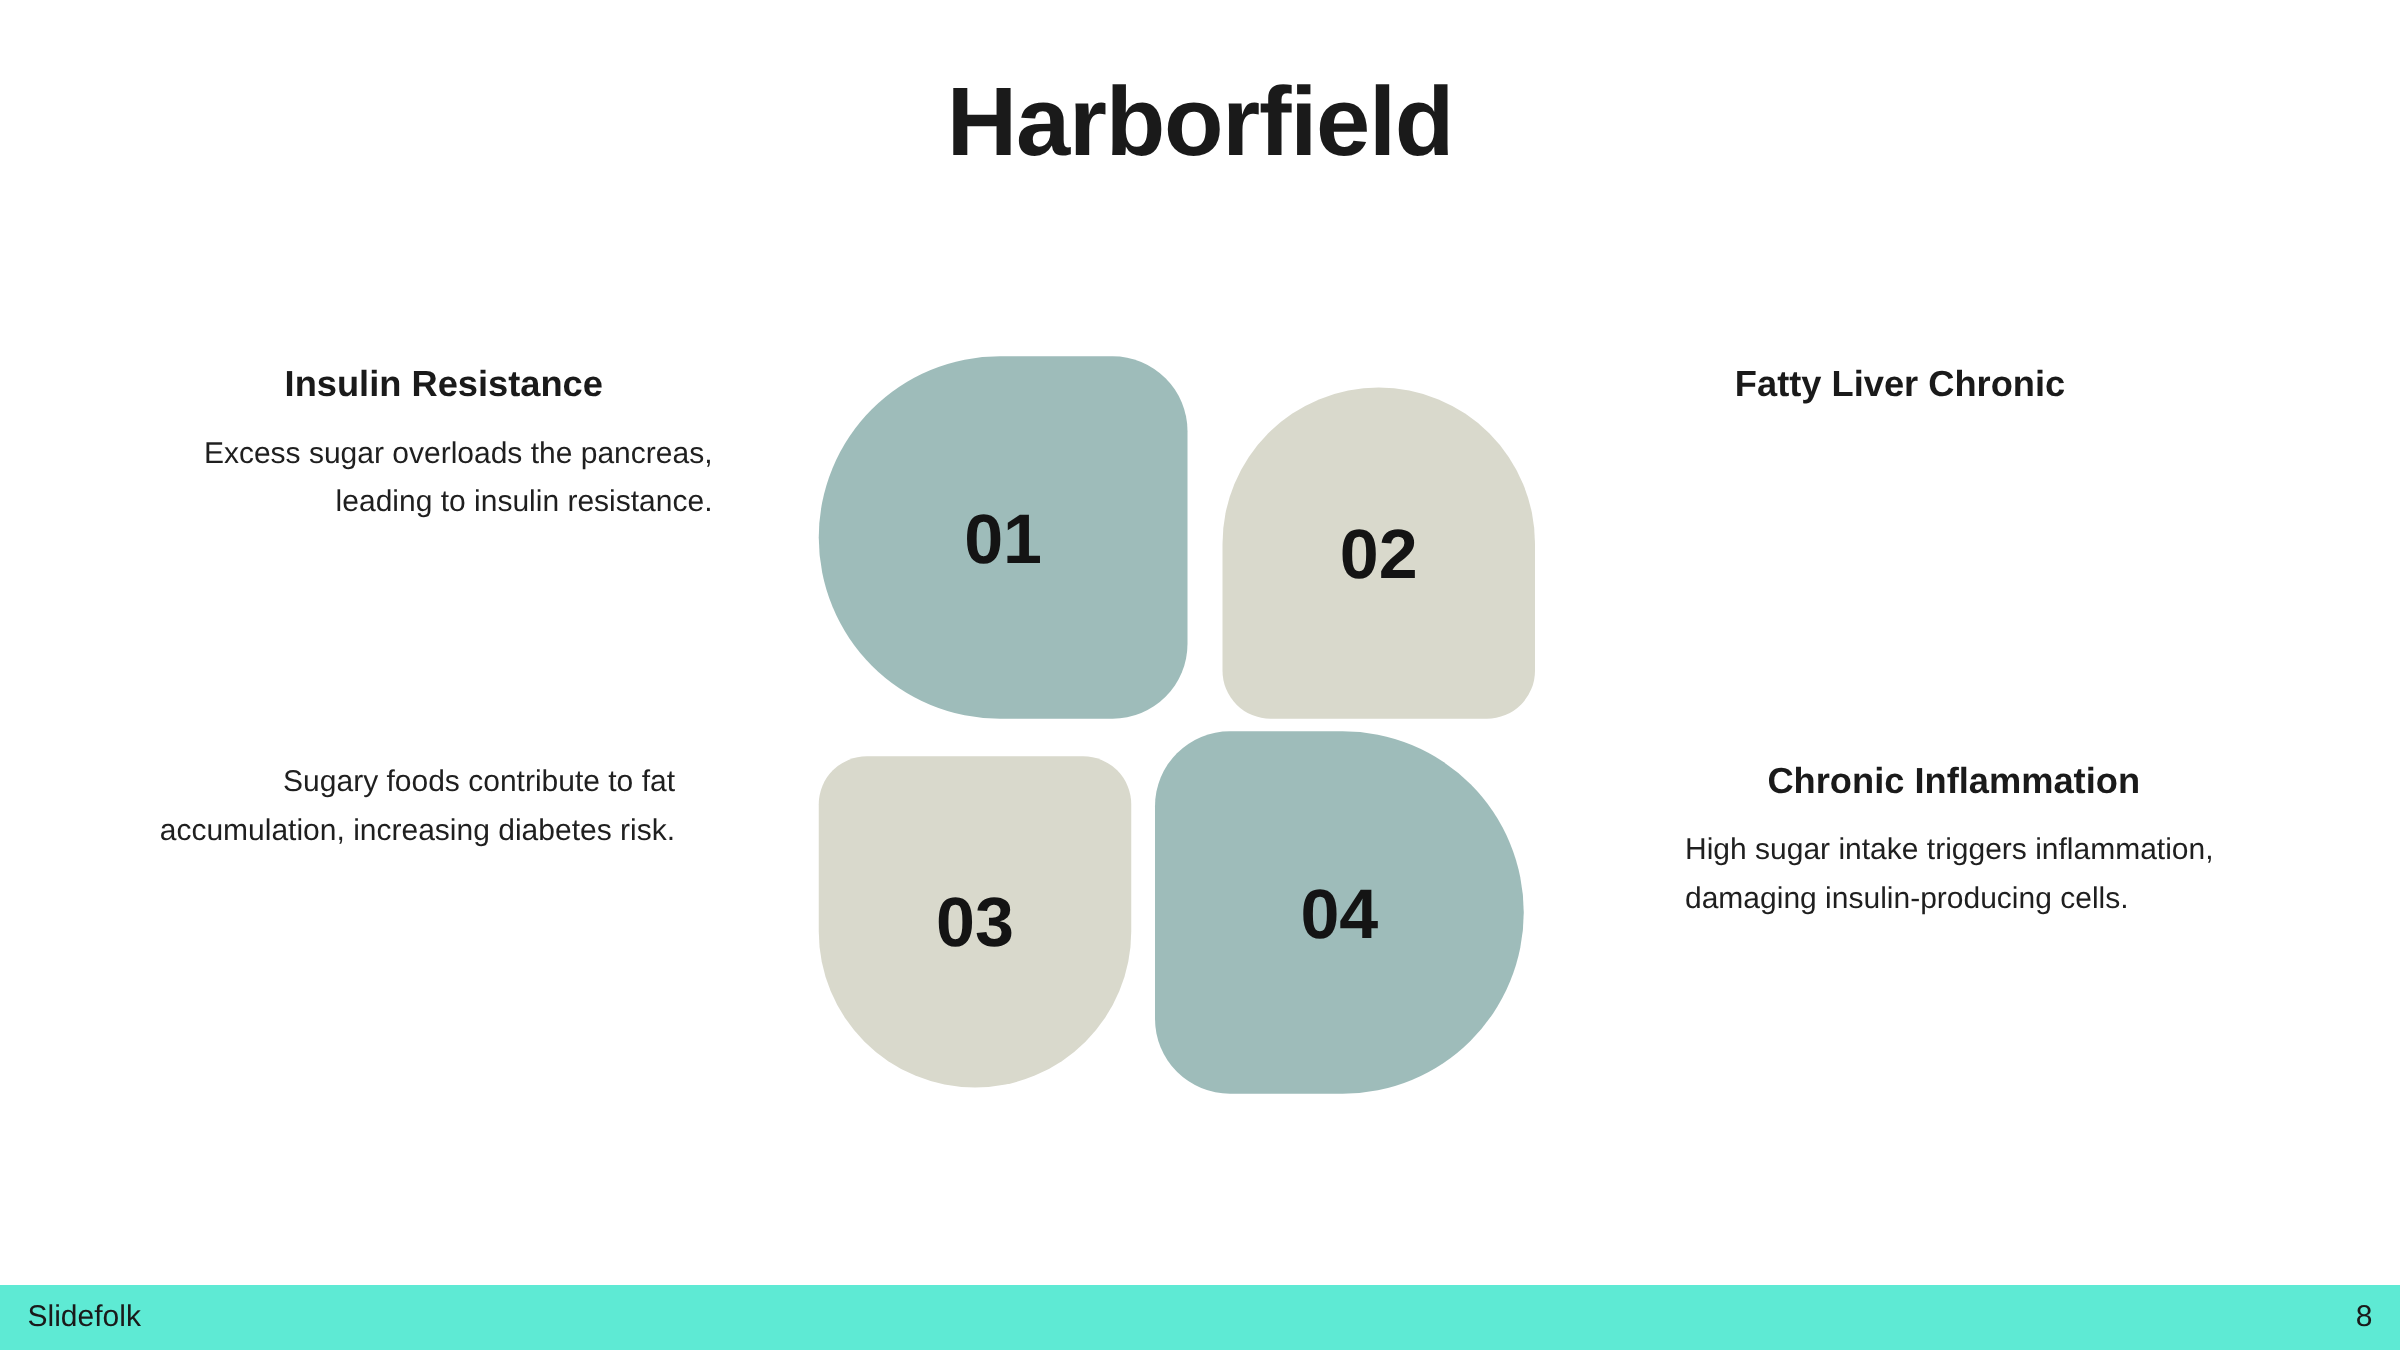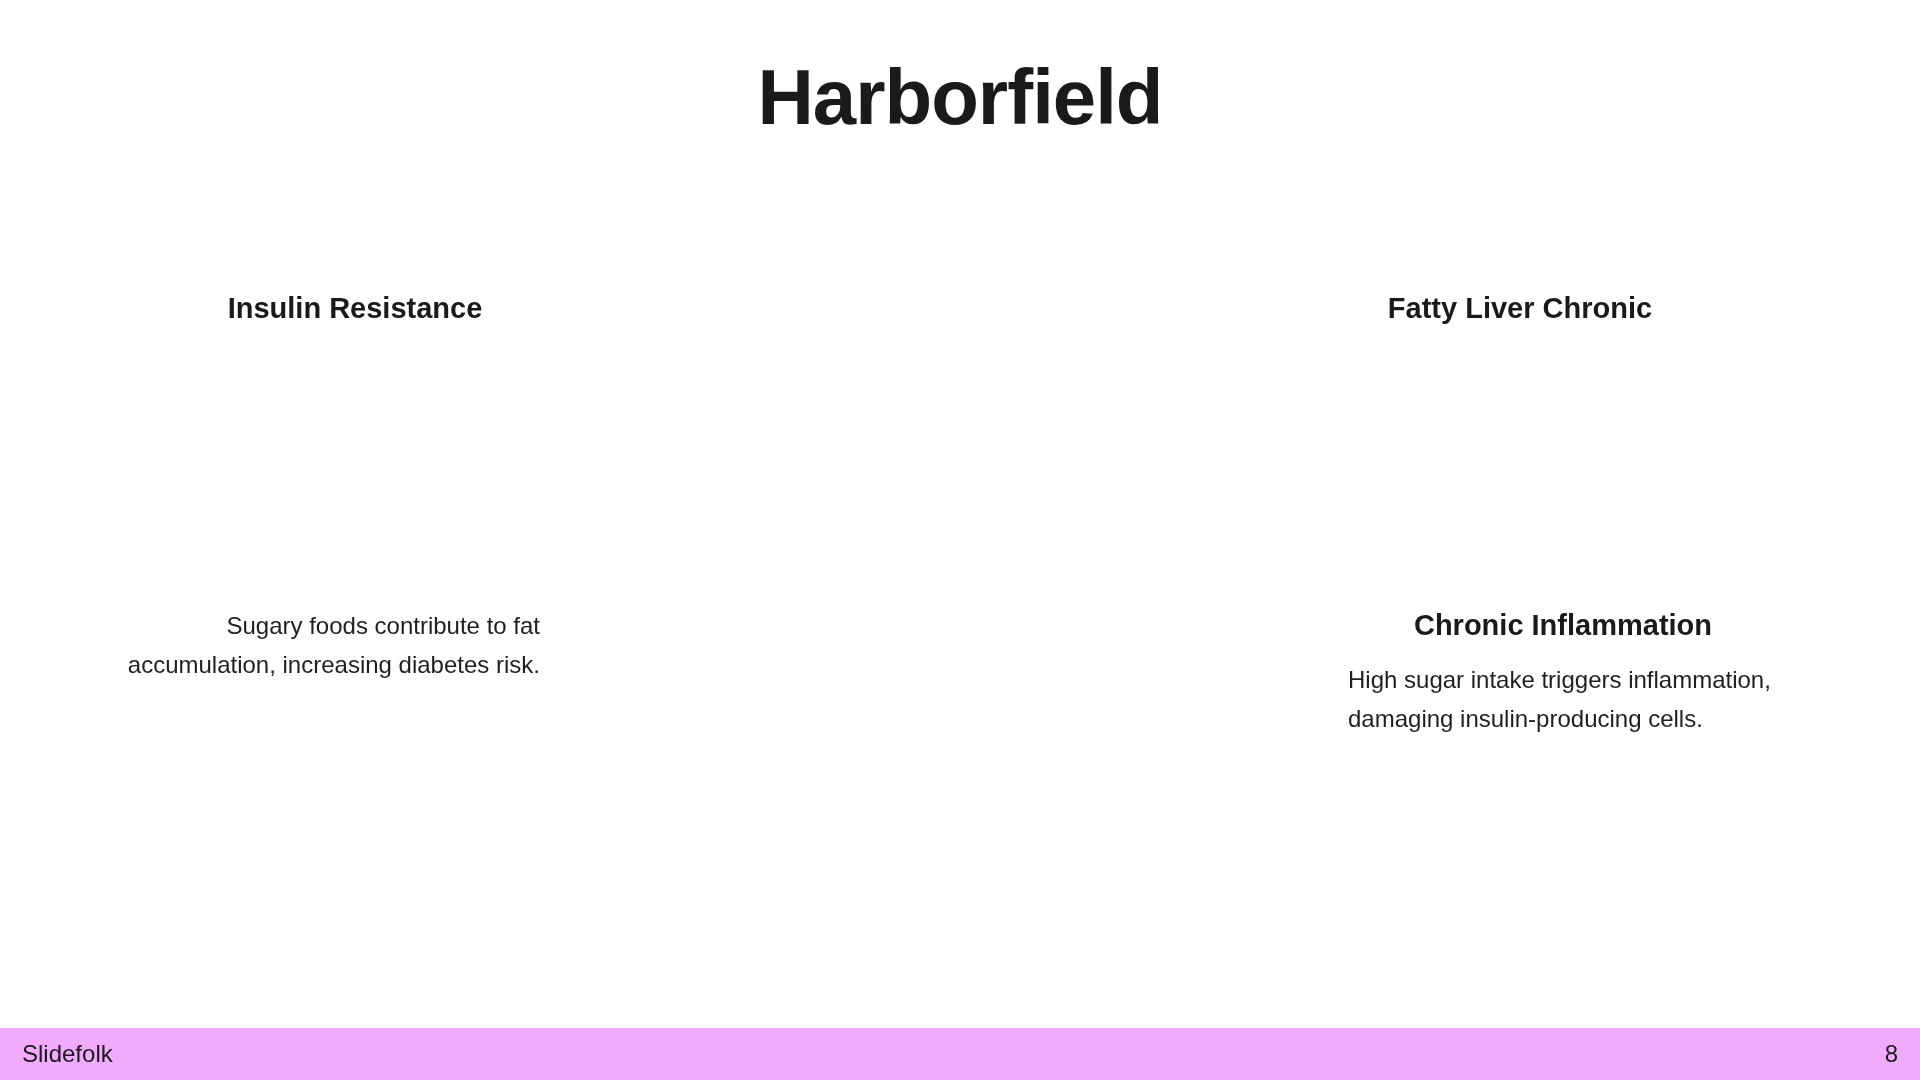--- a/index.html
+++ b/index.html
@@ -133,21 +133,21 @@
     border-radius: 62px 150px 150px 62px;
   }
 
   
   .footer {
     position: absolute;
     left: 0;
     bottom: 0;
     width: 1920px;
     height: 52px;
-    background: #f0abfc;
+    background: #5eead4;
     display: flex;
     align-items: center;
     justify-content: space-between;
     box-sizing: border-box;
     padding: 0 22px;
     text-align: right;
   }
   .footer-brand {
     font-size: 24px;
     color: #1a1a1a;
@@ -163,35 +163,50 @@
 <body>
 
 <div class="slide">
 
   <div class="slide-title">Harborfield</div>
 
   <div class="content">
 
     <div class="text-block left" id="tb1">
       <div class="tb-heading">Insulin Resistance</div>
+      <div class="tb-body">Excess sugar overloads the pancreas, leading to insulin resistance.</div>
     </div>
 
     <div class="text-block right" id="tb2">
       <div class="tb-heading">Fatty Liver Chronic</div>
     </div>
 
     <div class="text-block left" id="tb3">
       <div class="tb-body">Sugary foods contribute to fat accumulation, increasing diabetes risk.</div>
     </div>
 
     <div class="text-block right" id="tb4">
       <div class="tb-heading">Chronic Inflammation</div>
       <div class="tb-body">High sugar intake triggers inflammation, damaging insulin-producing cells.</div>
     </div>
 
+    <div class="shapes">
+      <div class="shape" id="shape1">
+        <span class="shape-num">01</span>
+      </div>
+      <div class="shape" id="shape2">
+        <span class="shape-num">02</span>
+      </div>
+      <div class="shape" id="shape3">
+        <span class="shape-num">03</span>
+      </div>
+      <div class="shape" id="shape4">
+        <span class="shape-num">04</span>
+      </div>
+    </div>
 
   </div>
 
   <div class="footer">
     <div class="footer-brand">Slidefolk</div>
     <div class="footer-page">8</div>
   </div>
 
 </div>
 

